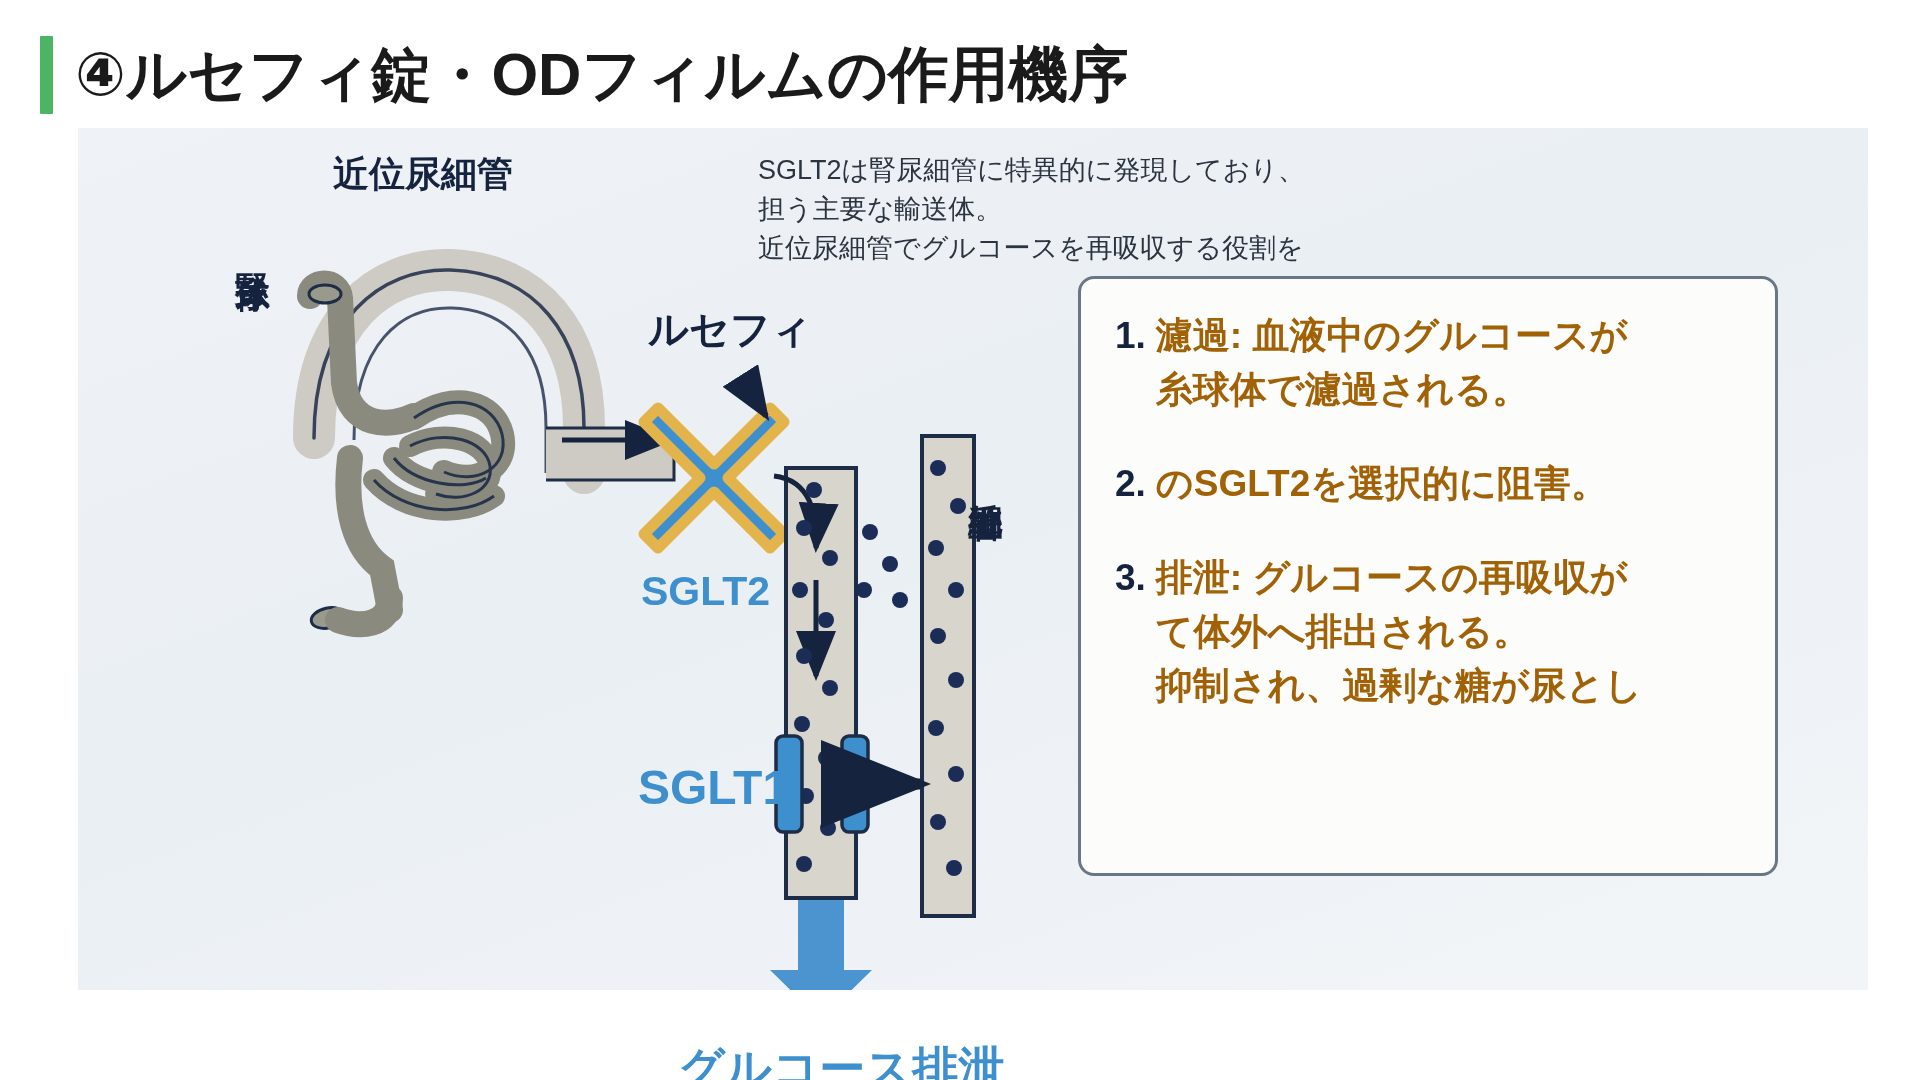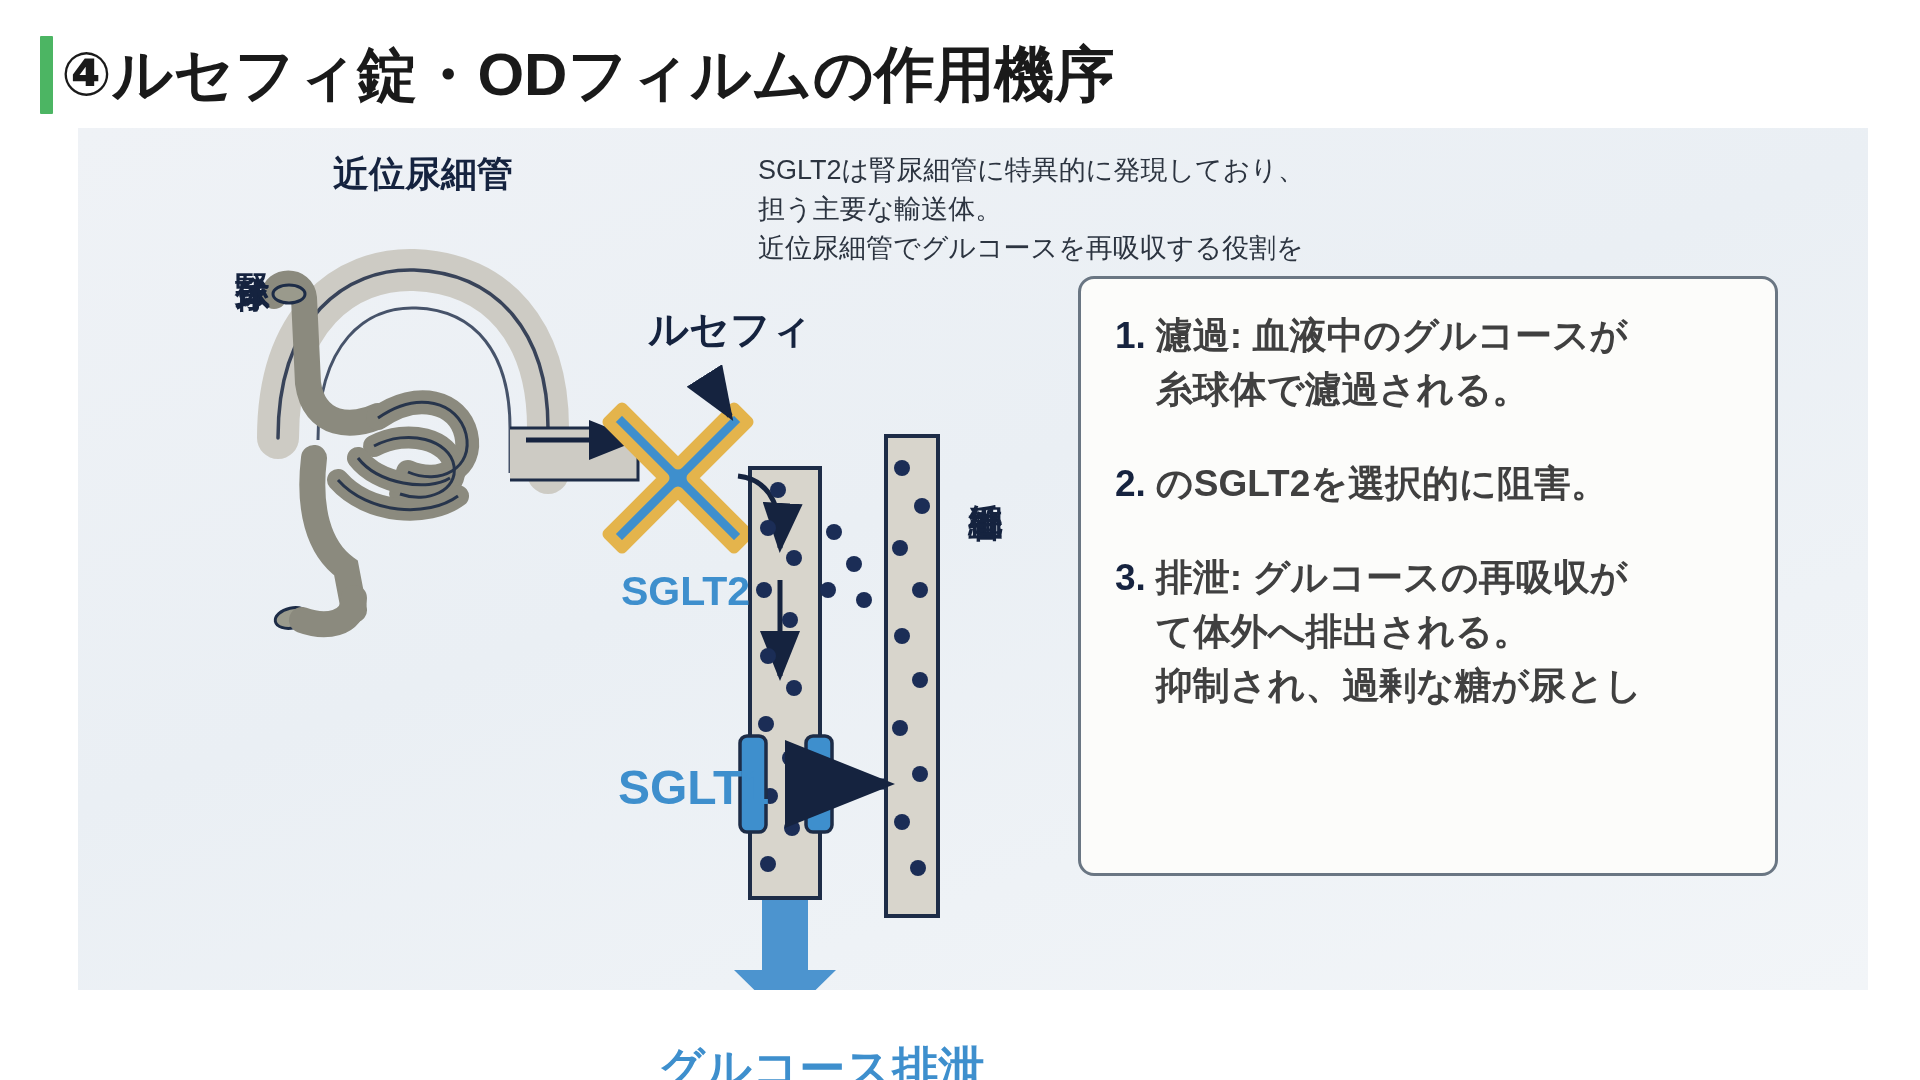--- a/index.html
+++ b/index.html
@@ -7,21 +7,21 @@
     width:1920px;height:1080px;
     background:#ffffff;
     font-family:"Liberation Sans","DejaVu Sans",sans-serif;
     overflow:hidden;
   }
   .slide{position:relative;width:1920px;height:1080px;}
 
   
   .title-row{
     position:absolute;left:40px;top:36px;
-    display:flex;align-items:center;gap:8px;
+    display:flex;align-items:center;gap:22px;
   }
   .title-bar{
     width:13px;height:78px;background:#4CB563;border-radius:1px;flex:none;
   }
   .title-text{
     font-size:60px;font-weight:bold;color:#1a1a1a;
     letter-spacing:0px;white-space:nowrap;line-height:1;
   }
 
   
@@ -32,48 +32,48 @@
   }
 
   
   .desc{
     position:absolute;left:680px;top:23px;
     font-size:27px;line-height:39px;color:#2c3440;
     white-space:nowrap;
   }
 
   
-  .diagram{position:absolute;left:0;top:0;width:1040px;height:862px;}
+  .diagram{position:absolute;left:0;top:0;width:1040px;height:862px;padding-left:36px;}
 
   .dlabel{position:absolute;color:#15233f;font-weight:bold;white-space:nowrap;}
   .dlabel.vert{
     writing-mode:vertical-rl;text-orientation:upright;
     letter-spacing:2px;
   }
-  .blue-label{color:#3E8FCD;font-weight:bold;white-space:nowrap;position:absolute;}
+  .blue-label{color:#3E8FCD;font-weight:bold;white-space:nowrap;position:absolute;margin-left:20px;}
 
   
   .steps-box{
     position:absolute;left:1000px;top:148px;
     width:700px;height:600px;
     background:#fcfcfa;
     border:3px solid #6a7683;
     border-radius:16px;
     box-sizing:border-box;
     padding:30px 34px 0 34px;
   }
   .step{
     display:flex;gap:10px;
     margin-bottom:40px;
   }
   .step-num{
     font-size:37px;font-weight:bold;color:#16233f;flex:none;line-height:54px;
   }
   .step-body{
-    font-size:37px;font-weight:bold;color:#404040;line-height:54px;
+    font-size:37px;font-weight:bold;color:#a16207;line-height:54px;
   }
 </style>
 </head>
 <body>
 
 <div class="slide">
 
   <div class="title-row">
     <div class="title-bar"></div>
     <div class="title-text">④ルセフィ錠・ODフィルムの作用機序</div>

